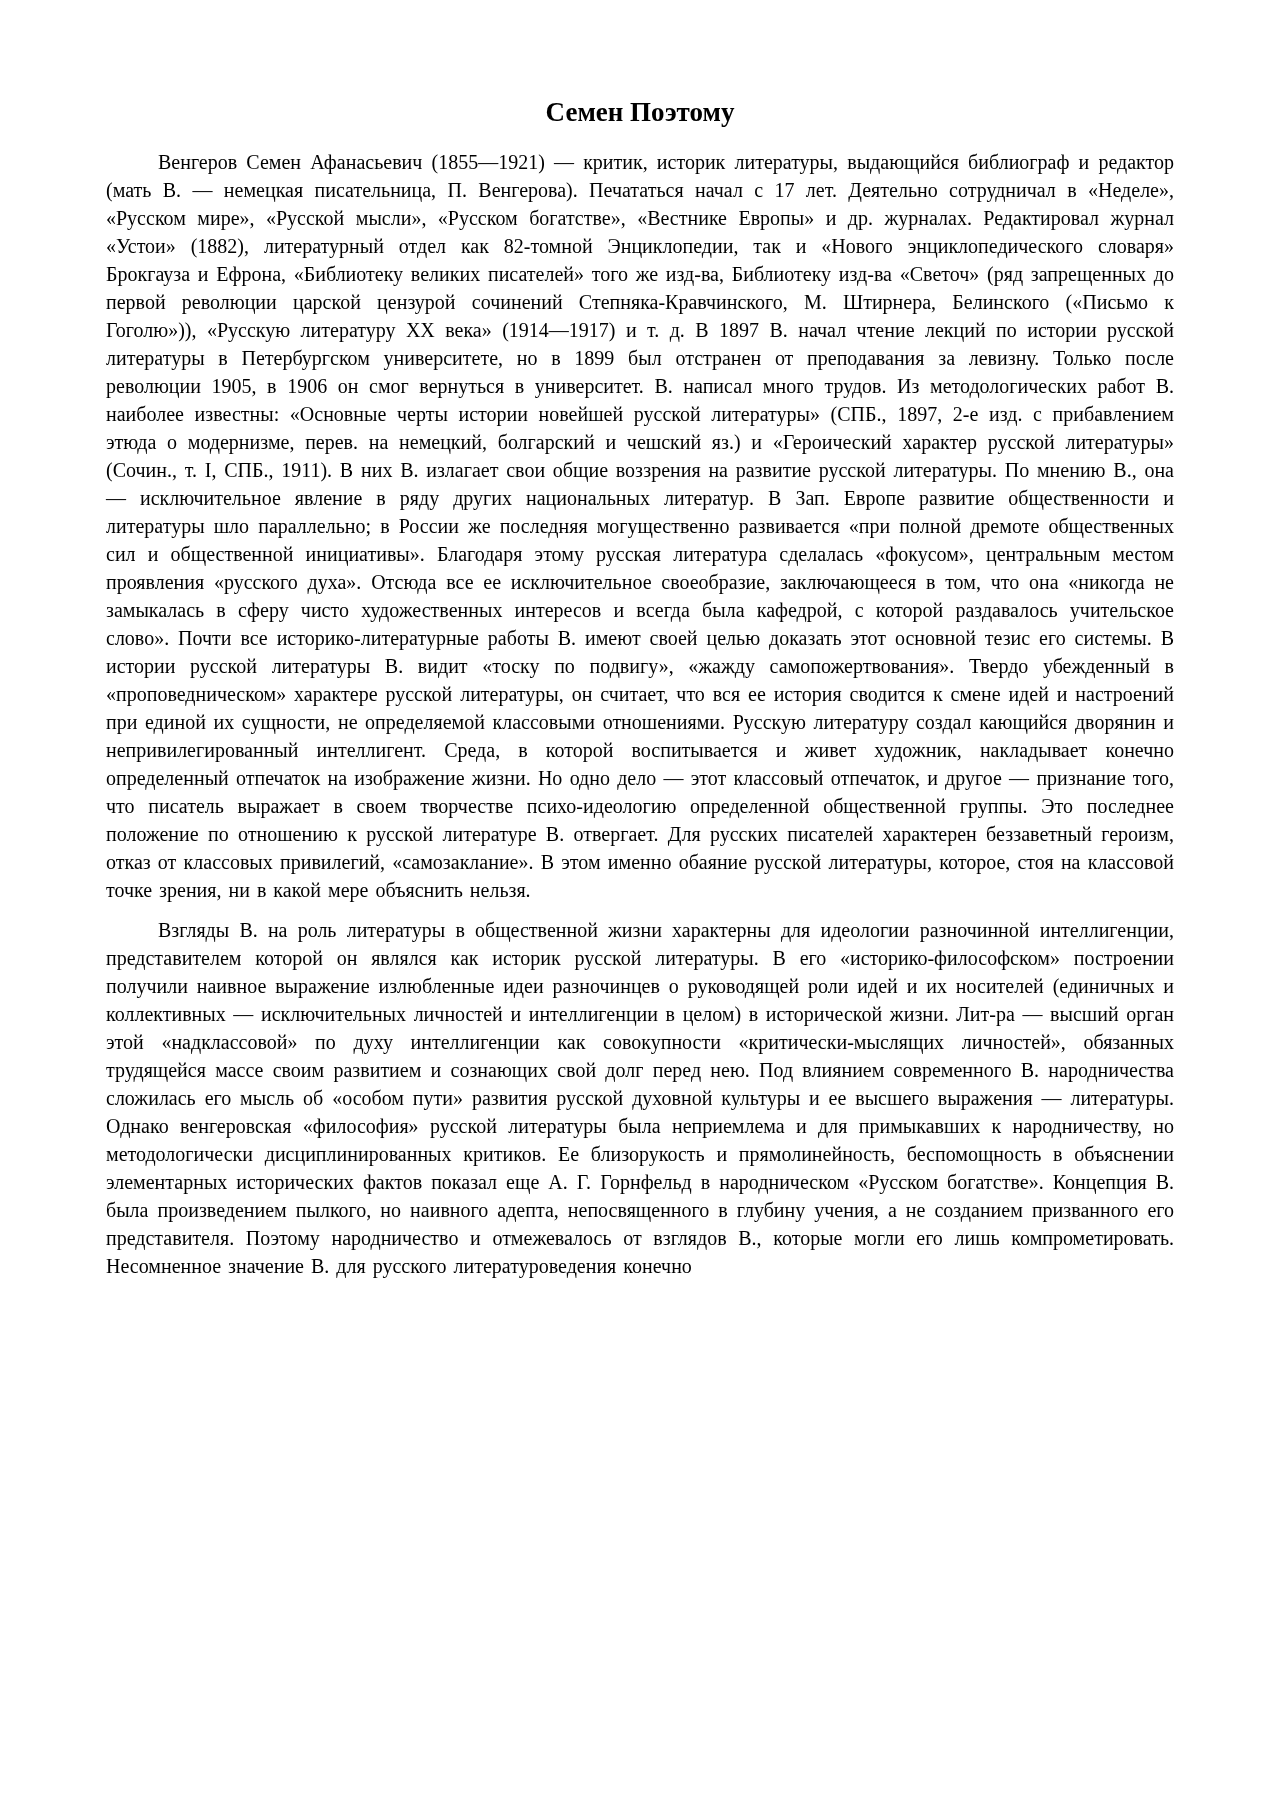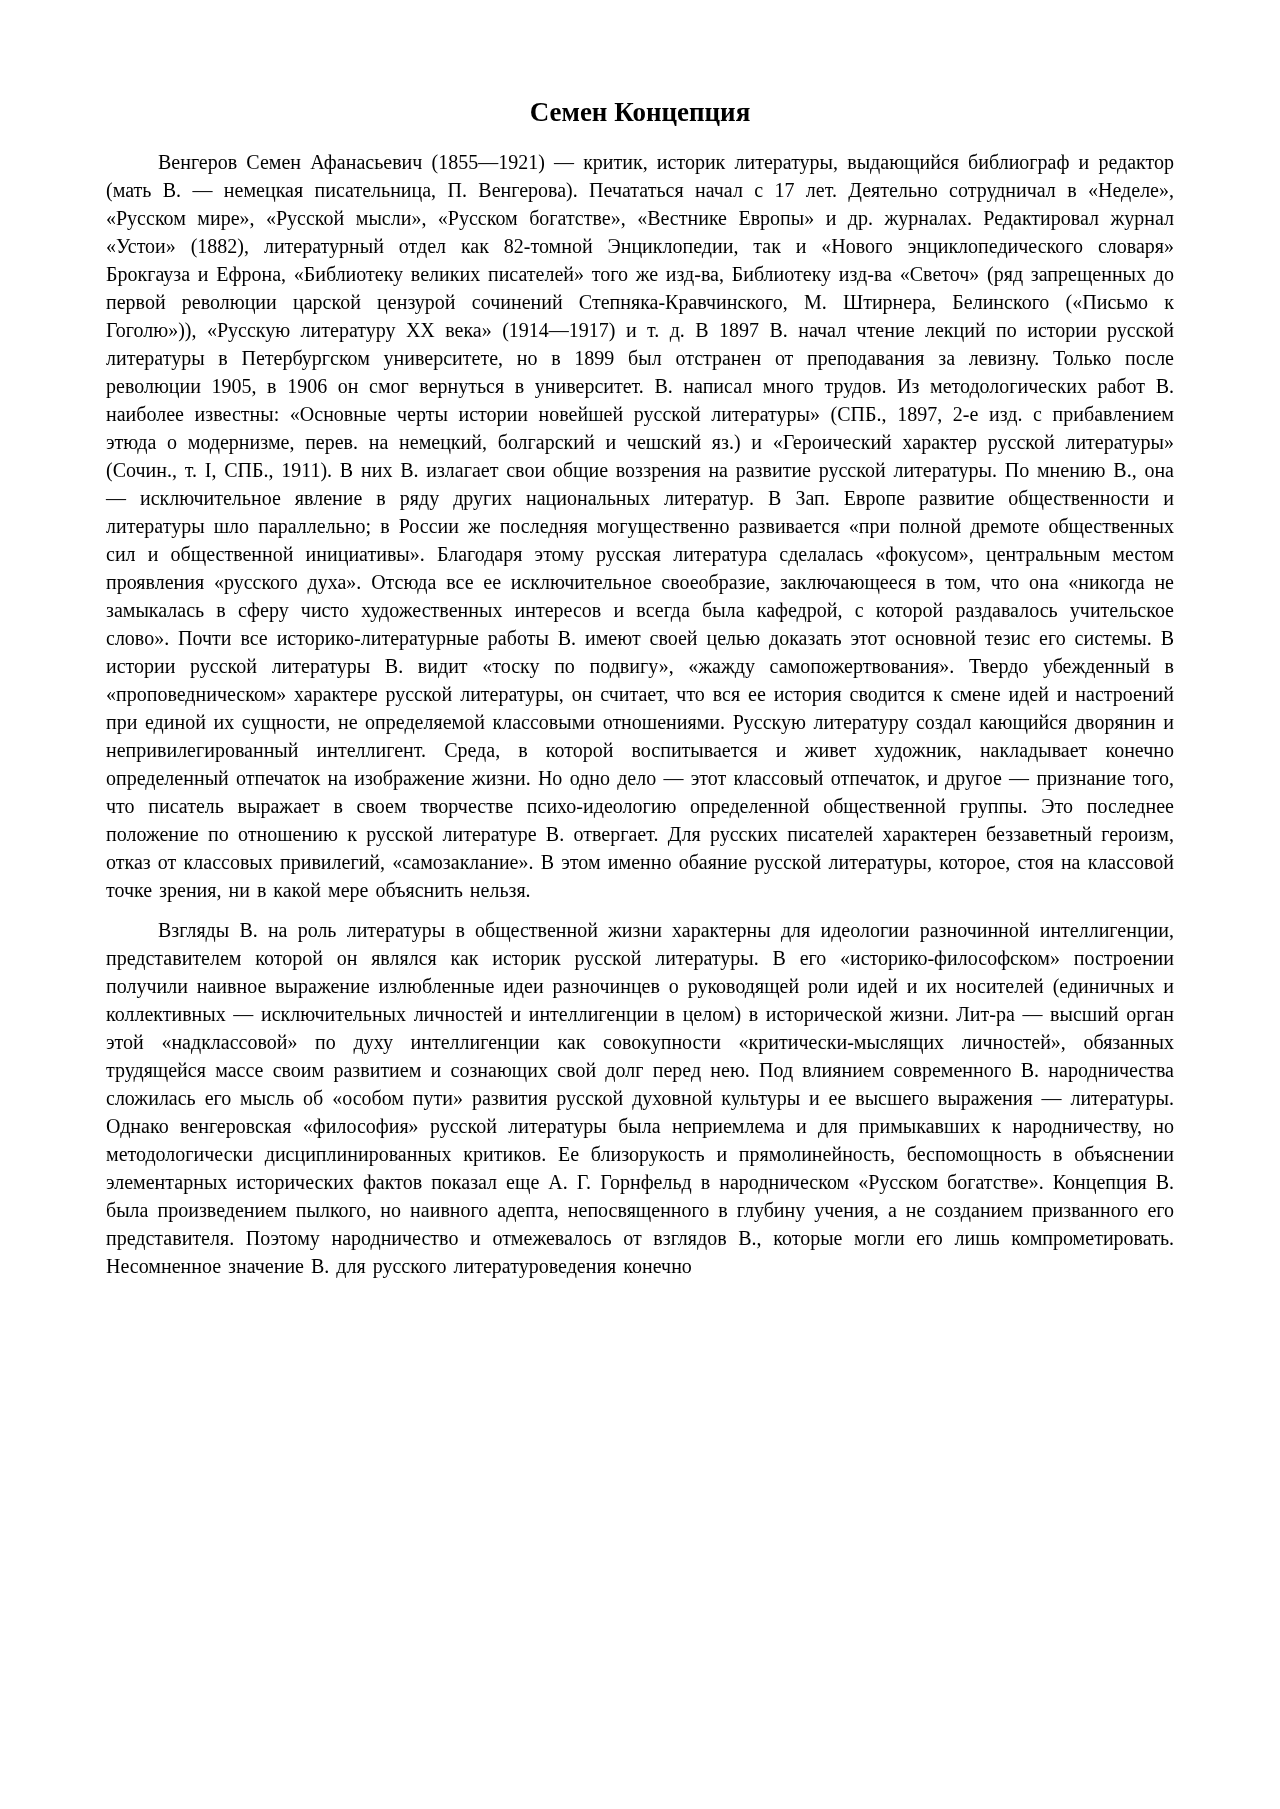--- a/index.html
+++ b/index.html
@@ -35,16 +35,16 @@
     margin: 8px 0 12px 0;
     text-align: justify;
     text-indent: 52px;
     word-spacing: 2px;
   }
 </style>
 </head>
 <body>
 
 <div class="page">
-  <h1 class="doc-title">Семен Концепция</h1>
+  <h1 class="doc-title">Семен Поэтому</h1>
   <p class="para">Венгеров Семен Афанасьевич (1855—1921) — критик, историк литературы, выдающийся библиограф и редактор (мать В. — немецкая писательница, П. Венгерова). Печататься начал с 17 лет. Деятельно сотрудничал в «Неделе», «Русском мире», «Русской мысли», «Русском богатстве», «Вестнике Европы» и др. журналах. Редактировал журнал «Устои» (1882), литературный отдел как 82-томной Энциклопедии, так и «Нового энциклопедического словаря» Брокгауза и Ефрона, «Библиотеку великих писателей» того же изд-ва, Библиотеку изд-ва «Светоч» (ряд запрещенных до первой революции царской цензурой сочинений Степняка-Кравчинского, М. Штирнера, Белинского («Письмо к Гоголю»)), «Русскую литературу XX века» (1914—1917) и т. д. В 1897 В. начал чтение лекций по истории русской литературы в Петербургском университете, но в 1899 был отстранен от преподавания за левизну. Только после революции 1905, в 1906 он смог вернуться в университет. В. написал много трудов. Из методологических работ В. наиболее известны: «Основные черты истории новейшей русской литературы» (СПБ., 1897, 2-е изд. с прибавлением этюда о модернизме, перев. на немецкий, болгарский и чешский яз.) и «Героический характер русской литературы» (Сочин., т. I, СПБ., 1911). В них В. излагает свои общие воззрения на развитие русской литературы. По мнению В., она — исключительное явление в ряду других национальных литератур. В Зап. Европе развитие общественности и литературы шло параллельно; в России же последняя могущественно развивается «при полной дремоте общественных сил и общественной инициативы». Благодаря этому русская литература сделалась «фокусом», центральным местом проявления «русского духа». Отсюда все ее исключительное своеобразие, заключающееся в том, что она «никогда не замыкалась в сферу чисто художественных интересов и всегда была кафедрой, с которой раздавалось учительское слово». Почти все историко-литературные работы В. имеют своей целью доказать этот основной тезис его системы. В истории русской литературы В. видит «тоску по подвигу», «жажду самопожертвования». Твердо убежденный в «проповедническом» характере русской литературы, он считает, что вся ее история сводится к смене идей и настроений при единой их сущности, не определяемой классовыми отношениями. Русскую литературу создал кающийся дворянин и непривилегированный интеллигент. Среда, в которой воспитывается и живет художник, накладывает конечно определенный отпечаток на изображение жизни. Но одно дело — этот классовый отпечаток, и другое — признание того, что писатель выражает в своем творчестве психо-идеологию определенной общественной группы. Это последнее положение по отношению к русской литературе В. отвергает. Для русских писателей характерен беззаветный героизм, отказ от классовых привилегий, «самозаклание». В этом именно обаяние русской литературы, которое, стоя на классовой точке зрения, ни в какой мере объяснить нельзя.</p>
   <p class="para">Взгляды В. на роль литературы в общественной жизни характерны для идеологии разночинной интеллигенции, представителем которой он являлся как историк русской литературы. В его «историко-философском» построении получили наивное выражение излюбленные идеи разночинцев о руководящей роли идей и их носителей (единичных и коллективных — исключительных личностей и интеллигенции в целом) в исторической жизни. Лит-ра — высший орган этой «надклассовой» по духу интеллигенции как совокупности «критически-мыслящих личностей», обязанных трудящейся массе своим развитием и сознающих свой долг перед нею. Под влиянием современного В. народничества сложилась его мысль об «особом пути» развития русской духовной культуры и ее высшего выражения — литературы. Однако венгеровская «философия» русской литературы была неприемлема и для примыкавших к народничеству, но методологически дисциплинированных критиков. Ее близорукость и прямолинейность, беспомощность в объяснении элементарных исторических фактов показал еще А. Г. Горнфельд в народническом «Русском богатстве». Концепция В. была произведением пылкого, но наивного адепта, непосвященного в глубину учения, а не созданием призванного его представителя. Поэтому народничество и отмежевалось от взглядов В., которые могли его лишь компрометировать. Несомненное значение В. для русского литературоведения конечно</p>
 </div>
 
 </body></html>

